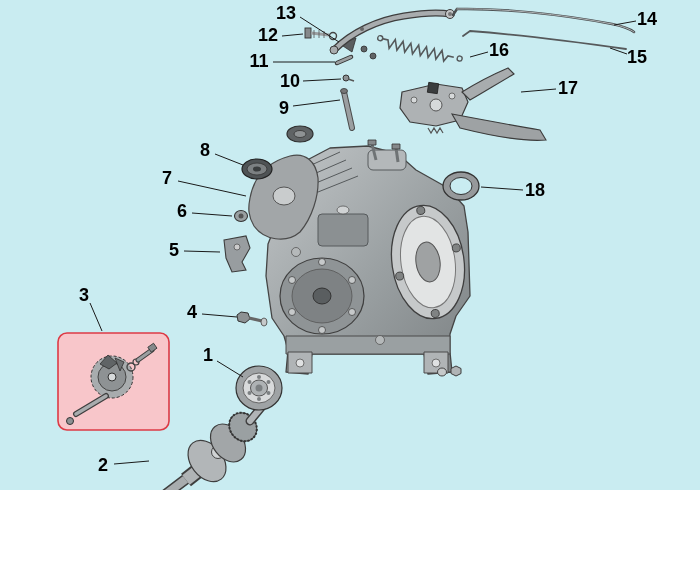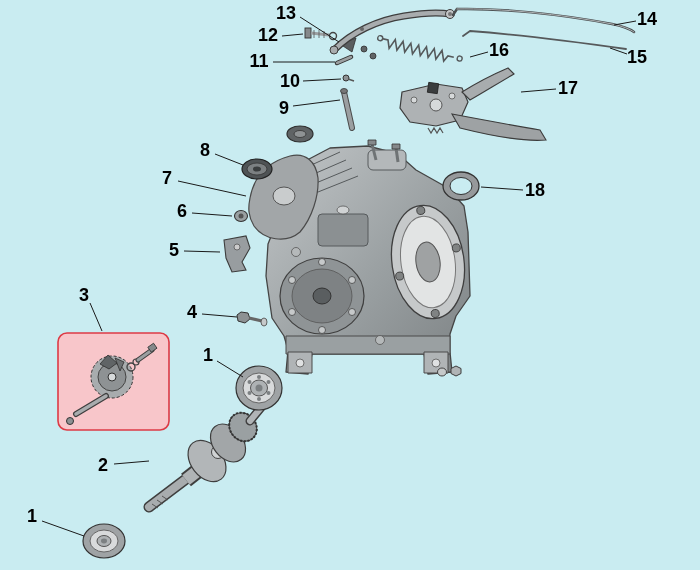--- a/index.html
+++ b/index.html
@@ -1,16 +1,16 @@
 <!DOCTYPE html>
 <html><head>
 <meta charset="utf-8">
 <style>
   html, body { margin: 0; padding: 0; background: #ffffff; }
-  .stage { width: 700px; height: 570px; position: relative; overflow: hidden; }
+  .stage { width: 700px; height: 490px; position: relative; overflow: hidden; }
   svg { display: block; }
   .callout-num {
     font-family: "Liberation Sans", sans-serif;
     font-weight: bold;
     font-size: 18px;
     text-anchor: middle;
     dominant-baseline: central;
     cursor: pointer;
   }
   .leader { pointer-events: none; }

